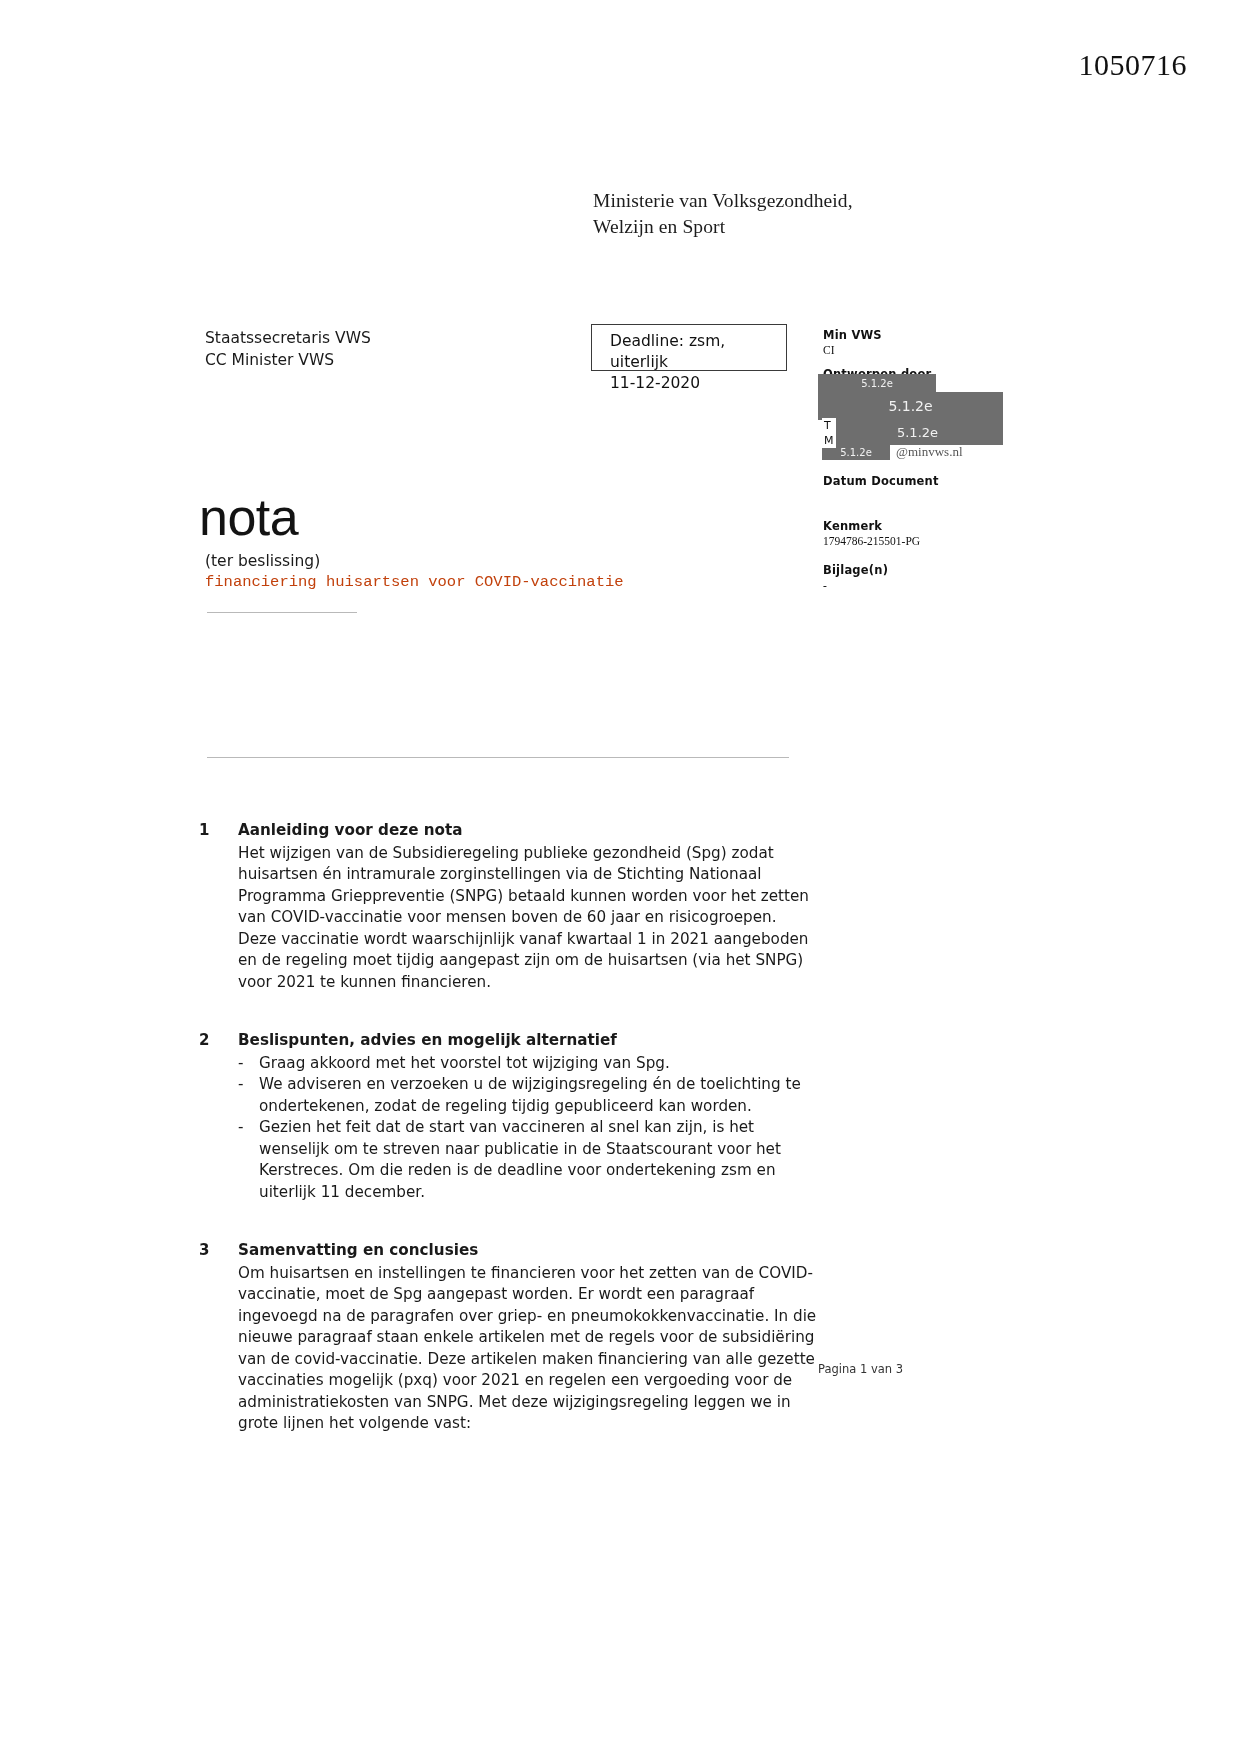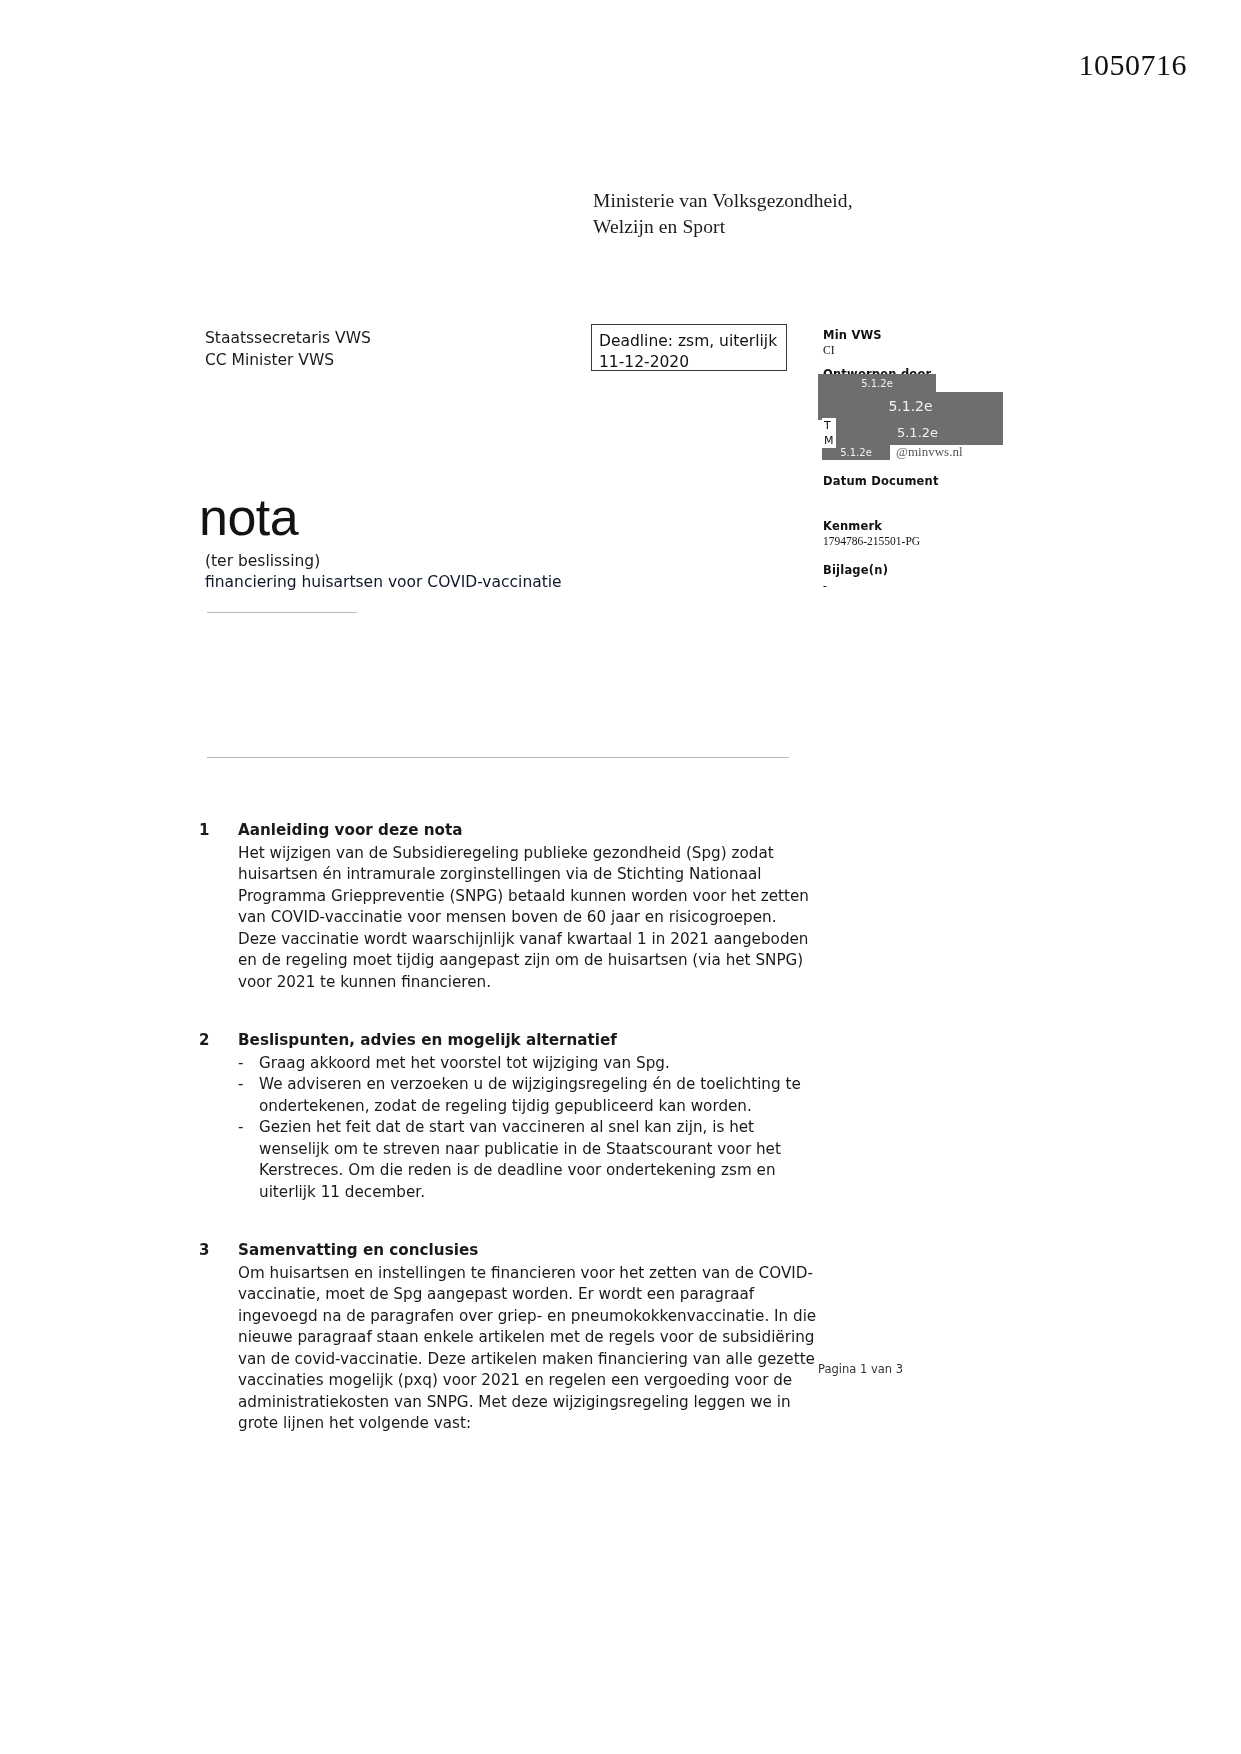--- a/index.html
+++ b/index.html
@@ -59,21 +59,21 @@
 
   
   .deadline-box {
     position: absolute;
     left: 591px;
     top: 324px;
     width: 196px;
     height: 47px;
     border: 1.4px solid #3a3a3a;
     box-sizing: border-box;
-    padding: 6px 0 0 7px;
+    padding: 6px 0 0 18px;
     font-size: 15.5px;
     line-height: 21px;
     color: #111;
   }
 
   
   .sidebar {
     position: absolute;
     left: 823px;
     top: 328px;
@@ -176,21 +176,22 @@
     font-size: 15.5px;
     line-height: 21px;
     color: #1a1a1a;
   }
   .subtitle-wrap2 {
     position: absolute;
     left: 205px;
     top: 572px;
     font-size: 15.5px;
     line-height: 21px;
-    color: #0f172a;
+    color: #c2410c;
+    font-family: Liberation Mono, monospace;
   }
 
   .rule-short {
     position: absolute;
     left: 207px;
     top: 612px;
     width: 150px;
     height: 1px;
     background: #b9b9b9;
   }

